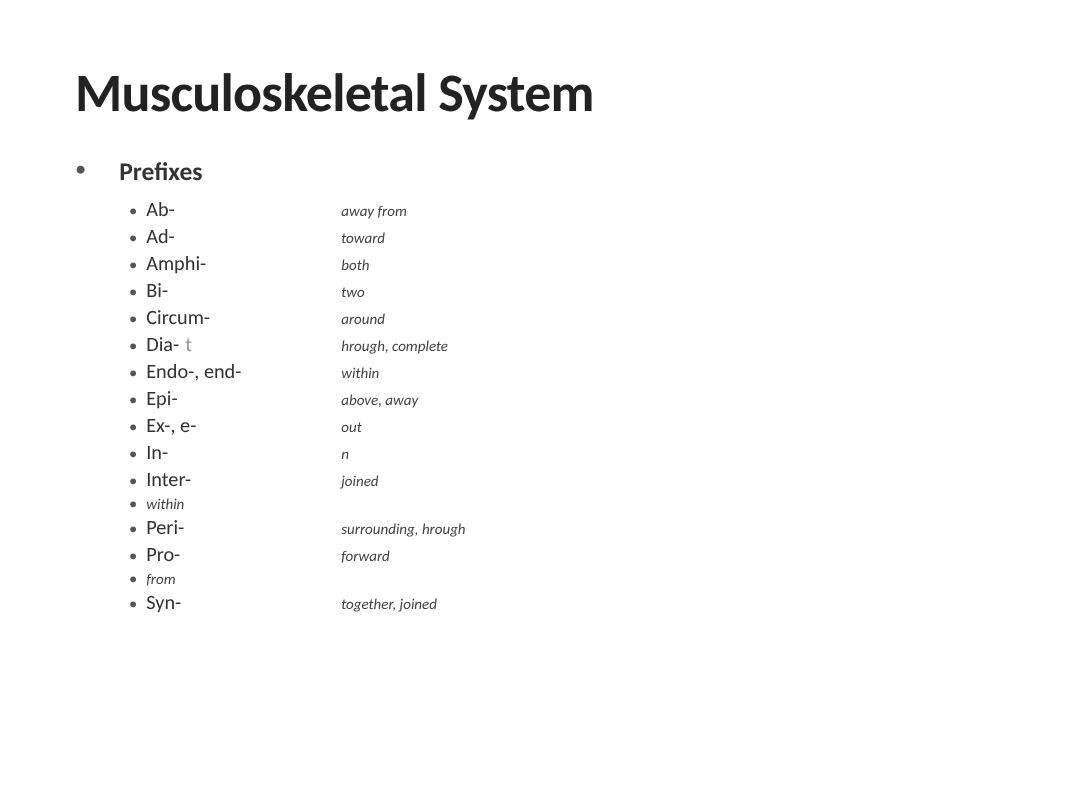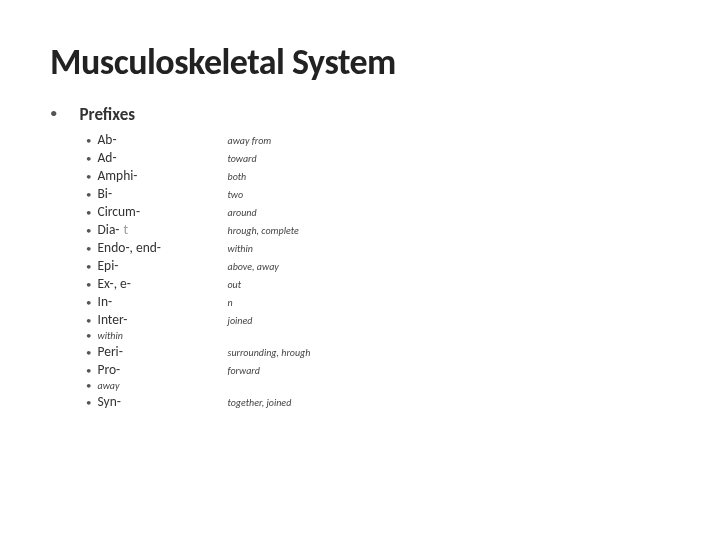--- a/index.html
+++ b/index.html
@@ -166,21 +166,21 @@
           <span class="prefix-term">Peri-</span>
           <span class="prefix-meaning">surrounding, hrough</span>
         </div>
         <div class="prefix-row">
           <span class="bullet-sub">•</span>
           <span class="prefix-term">Pro-</span>
           <span class="prefix-meaning">forward</span>
         </div>
         <div class="prefix-row">
           <span class="bullet-sub">•</span>
-          <span class="prefix-meaning">away</span>
+          <span class="prefix-meaning">from</span>
         </div>
         <div class="prefix-row">
           <span class="bullet-sub">•</span>
           <span class="prefix-term">Syn-</span>
           <span class="prefix-meaning">together, joined</span>
         </div>
       </div>
   </div>
 
 </div>

